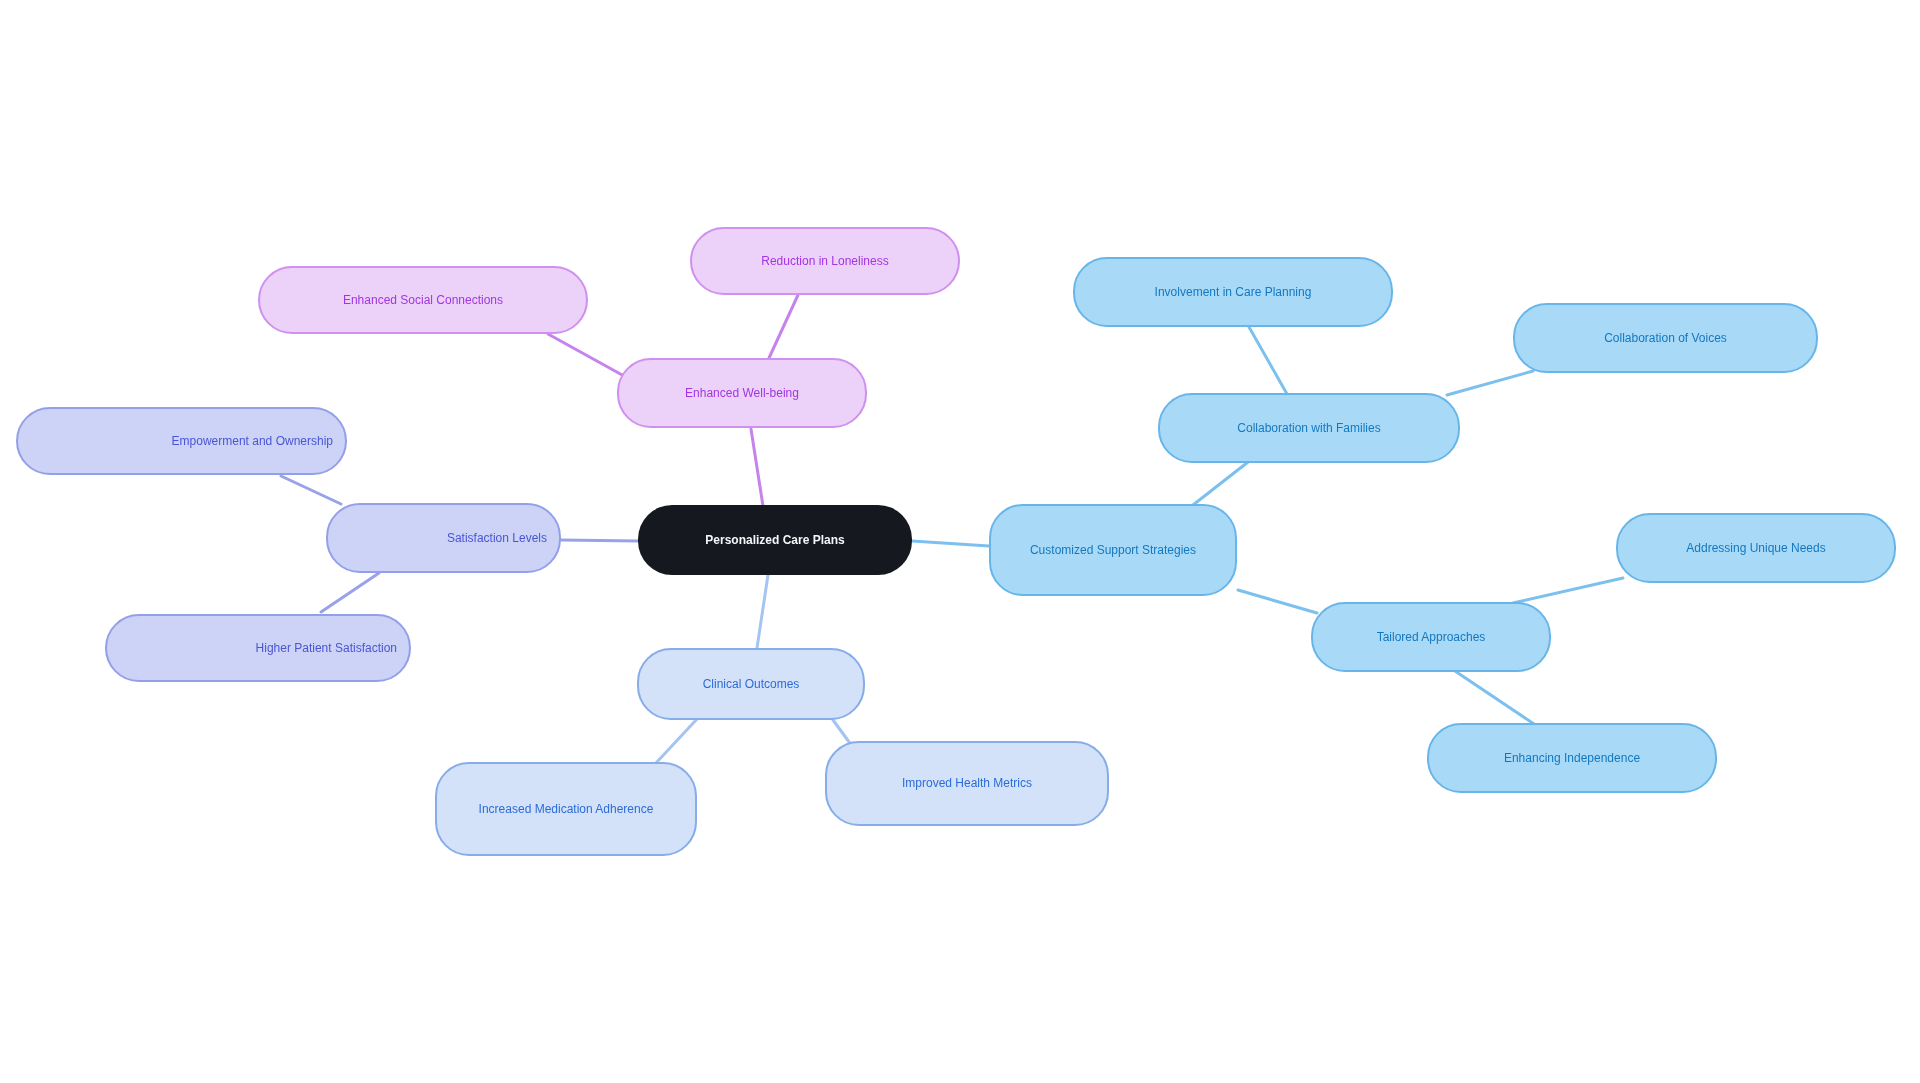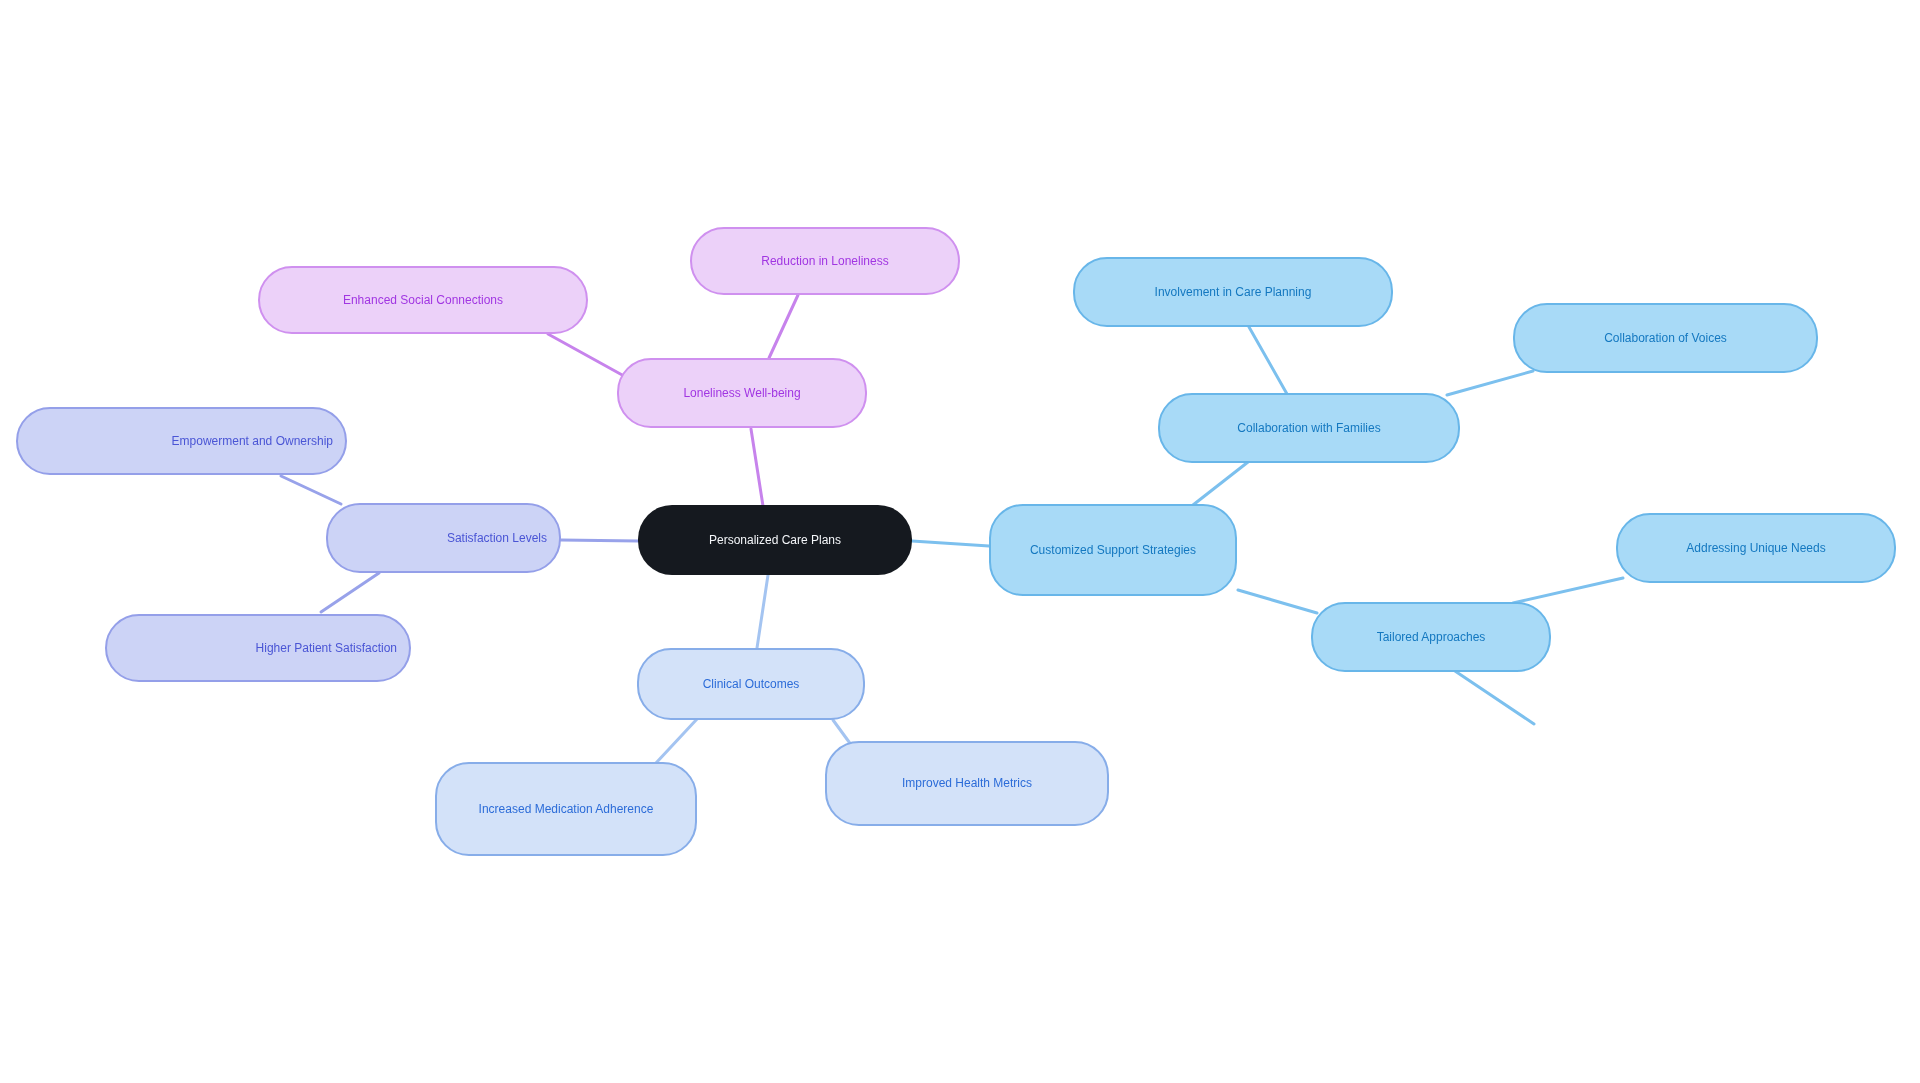--- a/index.html
+++ b/index.html
@@ -39,21 +39,21 @@
     font-weight:500;
     line-height:1.25;
     padding:0 12px;
     cursor:pointer;
     user-select:none;
   }
   .node.central{
     background:var(--central-fill);
     color:var(--central-text);
     border:none;
-    font-weight:400;
+    font-weight:700;
   }
   .node.em{
     background:var(--emotional-fill);
     border-color:var(--emotional-border);
     color:var(--emotional-text);
   }
   .node.sa{
     background:var(--satisfaction-fill);
     border-color:var(--satisfaction-border);
     color:var(--satisfaction-text);
@@ -95,21 +95,21 @@
     <line class="edge cl-e" x1="768" y1="575" x2="757" y2="648"></line>
     <line class="edge cl-e" x1="697" y1="719" x2="656" y2="763"></line>
     <line class="edge cl-e" x1="833" y1="720" x2="860" y2="757"></line>
   </svg>
 
   <div class="node central" style="left:638px;top:505px;width:274px;height:70px">
     <span>Personalized Care Plans</span>
   </div>
 
   <div class="node em" style="left:617px;top:358px;width:250px;height:70px">
-    <span>Loneliness Well-being</span>
+    <span>Enhanced Well-being</span>
   </div>
   <div class="node em" style="left:258px;top:266px;width:330px;height:68px">
     <span>Enhanced Social Connections</span>
   </div>
   <div class="node em" style="left:690px;top:227px;width:270px;height:68px">
     <span>Reduction in Loneliness</span>
   </div>
 
   <div class="node sa" style="left:326px;top:503px;width:235px;height:70px">
     <span>Satisfaction Levels</span>
@@ -132,20 +132,23 @@
   </div>
   <div class="node cu" style="left:1513px;top:303px;width:305px;height:70px">
     <span>Collaboration of Voices</span>
   </div>
   <div class="node cu" style="left:1311px;top:602px;width:240px;height:70px">
     <span>Tailored Approaches</span>
   </div>
   <div class="node cu" style="left:1616px;top:513px;width:280px;height:70px">
     <span>Addressing Unique Needs</span>
   </div>
+  <div class="node cu" style="left:1427px;top:723px;width:290px;height:70px">
+    <span>Enhancing Independence</span>
+  </div>
 
   <div class="node cl" style="left:637px;top:648px;width:228px;height:72px">
     <span>Clinical Outcomes</span>
   </div>
   <div class="node cl" style="left:435px;top:762px;width:262px;height:94px">
     <span>Increased Medication Adherence</span>
   </div>
   <div class="node cl" style="left:825px;top:741px;width:284px;height:85px">
     <span>Improved Health Metrics</span>
   </div>

